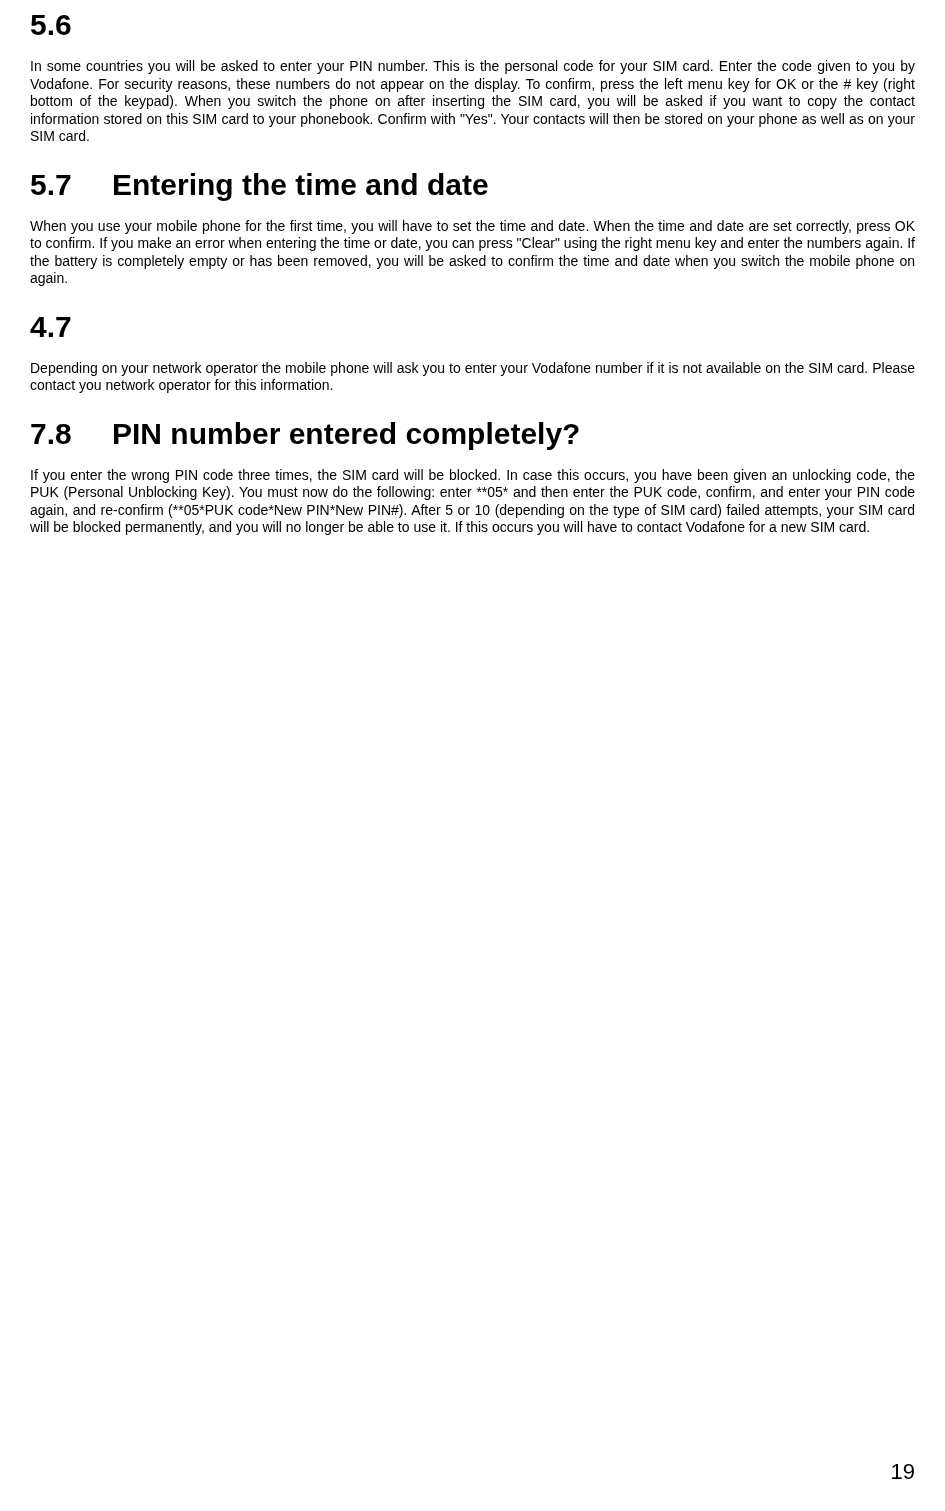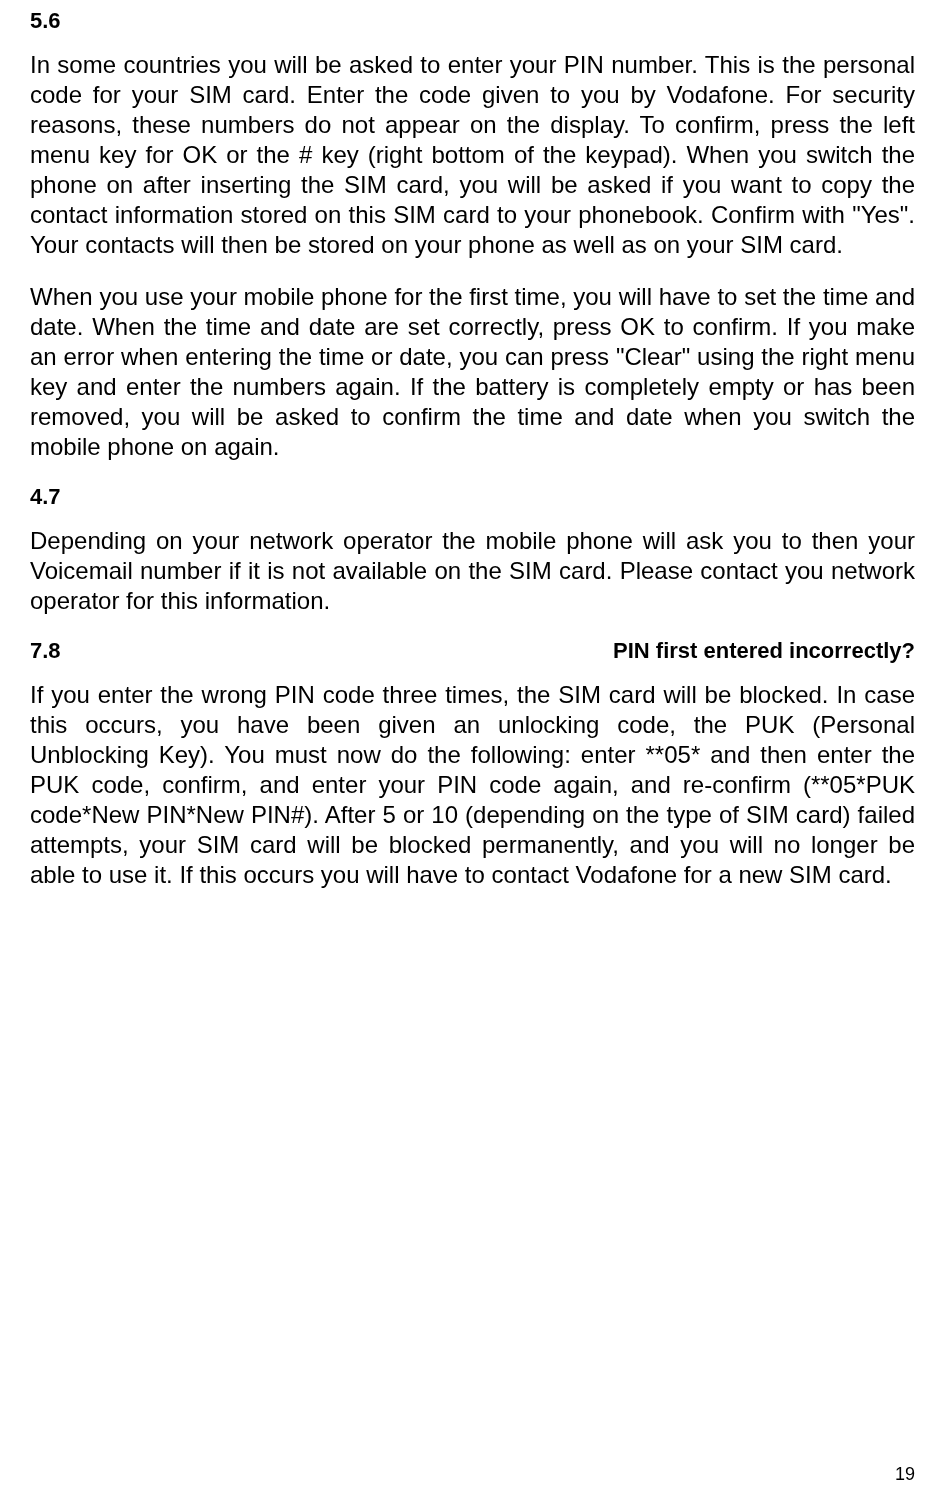--- a/index.html
+++ b/index.html
@@ -14,68 +14,71 @@
       height: 1511px;
       padding: 8px 30px 30px 30px;
       position: relative;
       color: #000000;
     }
     .section {
       margin-bottom: 20px;
     }
     .heading {
       font-weight: bold;
-      font-size: 22px;
+      font-size: 30px;
       margin-bottom: 16px;
       display: flex;
-      justify-content: space-between;
     }
     .heading-num {
       display: inline-block;
       width: 82px;
       flex-shrink: 0;
     }
     .heading-title {
       display: inline-block;
     }
     .body-text {
-      font-size: 24px;
+      font-size: 14px;
       line-height: 1.25;
       text-align: justify;
       margin-bottom: 22px;
     }
     .page-number {
       position: absolute;
       bottom: 26px;
       right: 30px;
-      font-size: 18px;
+      font-size: 22px;
     }
   </style>
 </head>
 <body>
 
 <div class="section">
   <div class="heading">
     <span class="heading-num">5.6</span>
   </div>
   <p class="body-text">In some countries you will be asked to enter your PIN number. This is the personal code for your SIM card. Enter the code given to you by Vodafone. For security reasons, these numbers do not appear on the display. To confirm, press the left menu key for OK or the # key (right bottom of the keypad). When you switch the phone on after inserting the SIM card, you will be asked if you want to copy the contact information stored on this SIM card to your phonebook. Confirm with "Yes". Your contacts will then be stored on your phone as well as on your SIM card.</p>
 </div>
 
 <div class="section">
+  <div class="heading">
+    <span class="heading-num">5.7</span>
+    <span class="heading-title">Entering the time and date</span>
+  </div>
   <p class="body-text">When you use your mobile phone for the first time, you will have to set the time and date. When the time and date are set correctly, press OK to confirm. If you make an error when entering the time or date, you can press "Clear" using the right menu key and enter the numbers again. If the battery is completely empty or has been removed, you will be asked to confirm the time and date when you switch the mobile phone on again.</p>
 </div>
 
 <div class="section">
   <div class="heading">
     <span class="heading-num">4.7</span>
   </div>
-  <p class="body-text">Depending on your network operator the mobile phone will ask you to then your Voicemail number if it is not available on the SIM card. Please contact you network operator for this information.</p>
+  <p class="body-text">Depending on your network operator the mobile phone will ask you to enter your Vodafone number if it is not available on the SIM card. Please contact you network operator for this information.</p>
 </div>
 
 <div class="section">
   <div class="heading">
     <span class="heading-num">7.8</span>
-    <span class="heading-title">PIN first entered incorrectly?</span>
+    <span class="heading-title">PIN number entered completely?</span>
   </div>
   <p class="body-text">If you enter the wrong PIN code three times, the SIM card will be blocked. In case this occurs, you have been given an unlocking code, the PUK (Personal Unblocking Key). You must now do the following: enter **05* and then enter the PUK code, confirm, and enter your PIN code again, and re-confirm (**05*PUK code*New PIN*New PIN#). After 5 or 10 (depending on the type of SIM card) failed attempts, your SIM card will be blocked permanently, and you will no longer be able to use it. If this occurs you will have to contact Vodafone for a new SIM card.</p>
 </div>
 
 <div class="page-number">19</div>
 
 </body></html>

